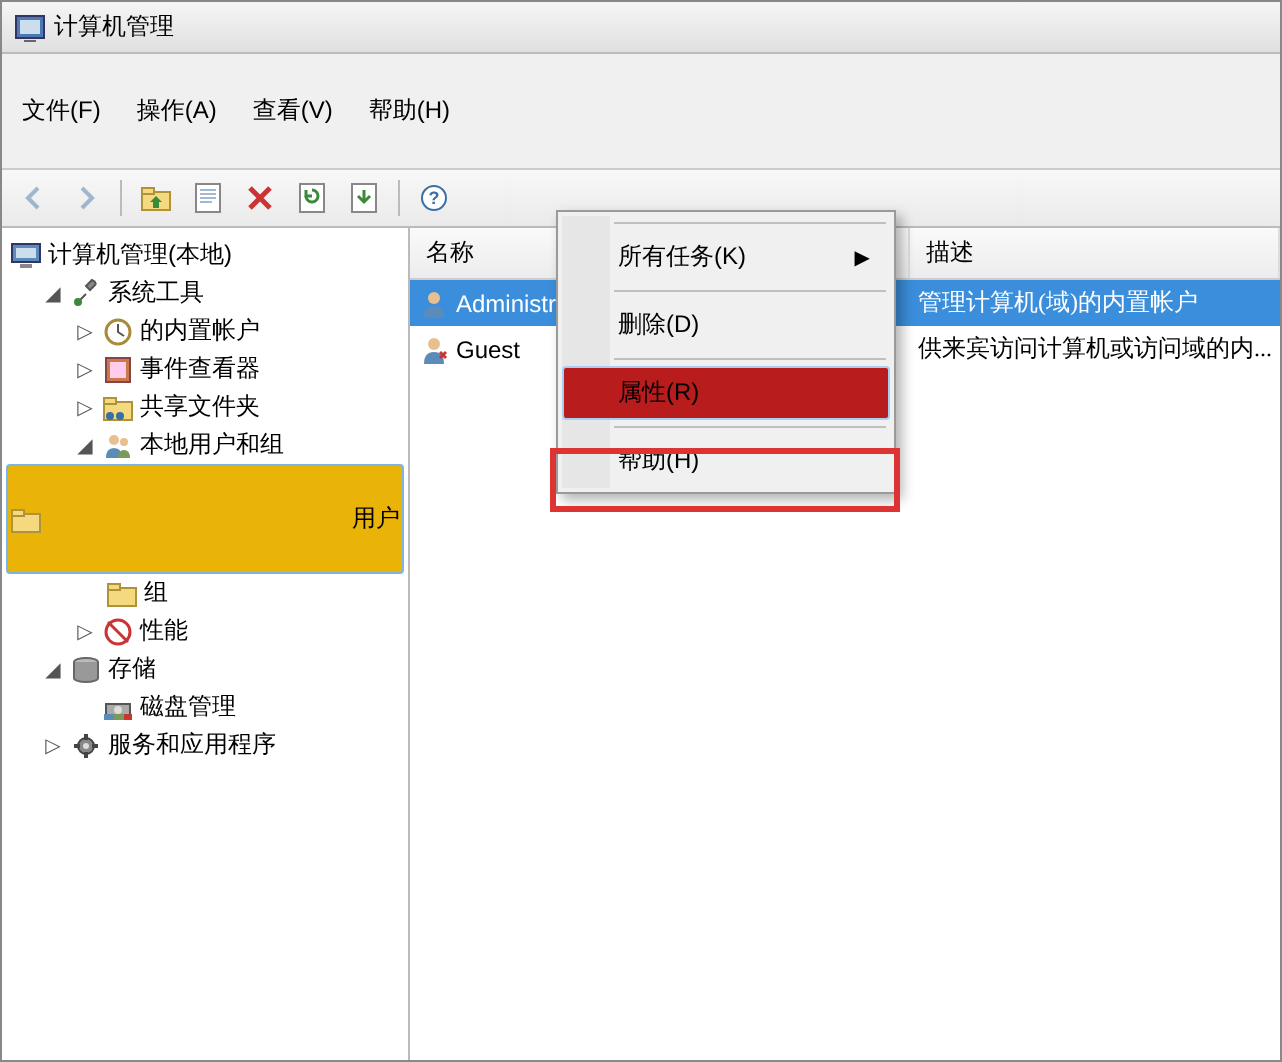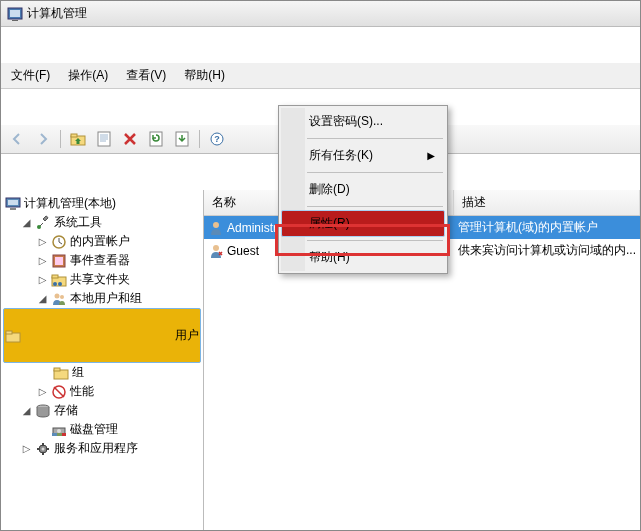--- a/index.html
+++ b/index.html
@@ -1,41 +1,41 @@
 <!DOCTYPE html>
 <html><head>
   <meta charset="utf-8">
   <style>
     * { box-sizing: border-box; margin: 0; padding: 0; }
     body { font-family: "Microsoft YaHei", "SimSun", Tahoma, sans-serif; font-size: 12px; background: #fff; width: 641px; height: 531px; overflow: hidden; }
-    .window { width: 100%; height: 100%; display: flex; flex-direction: column; border: 1px solid #888; gap: 36px; }
+    .window { width: 100%; height: 100%; display: flex; flex-direction: column; border: 1px solid #888; }
     .titlebar { background: linear-gradient(#f5f5f5, #e0e0e0); padding: 4px 6px; border-bottom: 1px solid #bbb; display: flex; align-items: center; gap: 4px; }
     .title-icon { width: 16px; height: 16px; }
-    .menubar { background: #f0f0f0; padding: 2px 4px; border-bottom: 1px solid #ccc; display: flex; gap: 6px; }
+    .menubar { background: #f0f0f0; padding: 18px 4px; border-bottom: 1px solid #ccc; display: flex; gap: 6px; }
     .menuitem { padding: 2px 6px; cursor: default; }
     .toolbar { background: linear-gradient(#f8f8f8, #eaeaea); padding: 3px 4px; border-bottom: 1px solid #bbb; display: flex; align-items: center; gap: 2px; }
     .tbtn { width: 24px; height: 22px; display: flex; align-items: center; justify-content: center; border: 1px solid transparent; border-radius: 2px; cursor: default; }
     .tbtn.disabled { opacity: 0.45; }
     .tsep { width: 1px; height: 18px; background: #bbb; margin: 0 3px; }
     .body { flex: 1; display: flex; min-height: 0; }
     .tree { width: 233px; border-right: 1px solid #bbb; background: #fff; padding: 4px 2px; overflow: auto; }
     .tnode { display: flex; align-items: center; gap: 3px; padding: 1px 2px; white-space: nowrap; cursor: default; }
     .tnode .exp { width: 11px; height: 11px; display: flex; align-items: center; justify-content: center; color: #555; font-size: 10px; }
     .tnode .ticon { width: 16px; height: 16px; flex-shrink: 0; }
     .tnode.selected { background: #eab308; border: 1px solid #7bb5e6; border-radius: 2px; padding: 18px 1px; justify-content: space-between; }
     .indent-0 { padding-left: 2px; }
     .indent-1 { padding-left: 18px; }
     .indent-2 { padding-left: 34px; }
     .indent-3 { padding-left: 50px; }
     .list { flex: 1; display: flex; flex-direction: column; background: #fff; position: relative; }
     .lhead { display: flex; background: linear-gradient(#fafafa,#ececec); border-bottom: 1px solid #ccc; }
     .lhead .col { padding: 4px 8px; border-right: 1px solid #ddd; cursor: default; }
     .col1 { width: 100px; }
     .col2 { width: 150px; }
-    .col3 { flex: 1; }
+    .col3 { flex: 1; font-family: Liberation Serif, serif; }
     .lrow { display: flex; align-items: center; padding: 1px 0; cursor: default; }
     .lrow .cell { padding: 2px 4px; display: flex; align-items: center; gap: 3px; overflow: hidden; white-space: nowrap; }
     .lrow.selected { background: #3b8edb; color: #fff; }
     .uicon { width: 16px; height: 16px; flex-shrink: 0; }
     .ctxmenu { position: absolute; left: 278px; top: 105px; width: 170px; background: #f0f0f0; border: 1px solid #9a9a9a; box-shadow: 3px 3px 6px rgba(0,0,0,0.3); padding: 2px; }
     .ctxitem { padding: 5px 10px 5px 28px; cursor: default; display: flex; align-items: center; justify-content: space-between; position: relative; }
     .ctxsep { height: 1px; background: #c0c0c0; margin: 3px 2px 3px 26px; }
     .ctxitem.highlighted { background: #b91c1c; border: 1px solid #a8cff0; padding: 4px 9px 4px 27px; border-radius: 2px; }
     .submenu-arrow { font-size: 10px; }
     .ctx-leftbar { position: absolute; left: 2px; top: 2px; bottom: 2px; width: 24px; background: #e6e6e6; }
@@ -280,23 +280,20 @@
           <span>Guest</span>
         </div>
         <div class="cell col2"></div>
         <div class="cell col3">供来宾访问计算机或访问域的内...</div>
       </div>
     </div>
   </div>
 
   <div class="ctxmenu">
     <div class="ctx-leftbar"></div>
-    <div class="ctxitem">
-        <span>设置密码(S)...</span>
-      </div>
     <div class="ctxsep"></div>
     <div class="ctxitem">
         <span>所有任务(K)</span>
         <span class="submenu-arrow">▶</span>
       </div>
     <div class="ctxsep"></div>
     <div class="ctxitem">
         <span>删除(D)</span>
       </div>
     <div class="ctxsep"></div>

